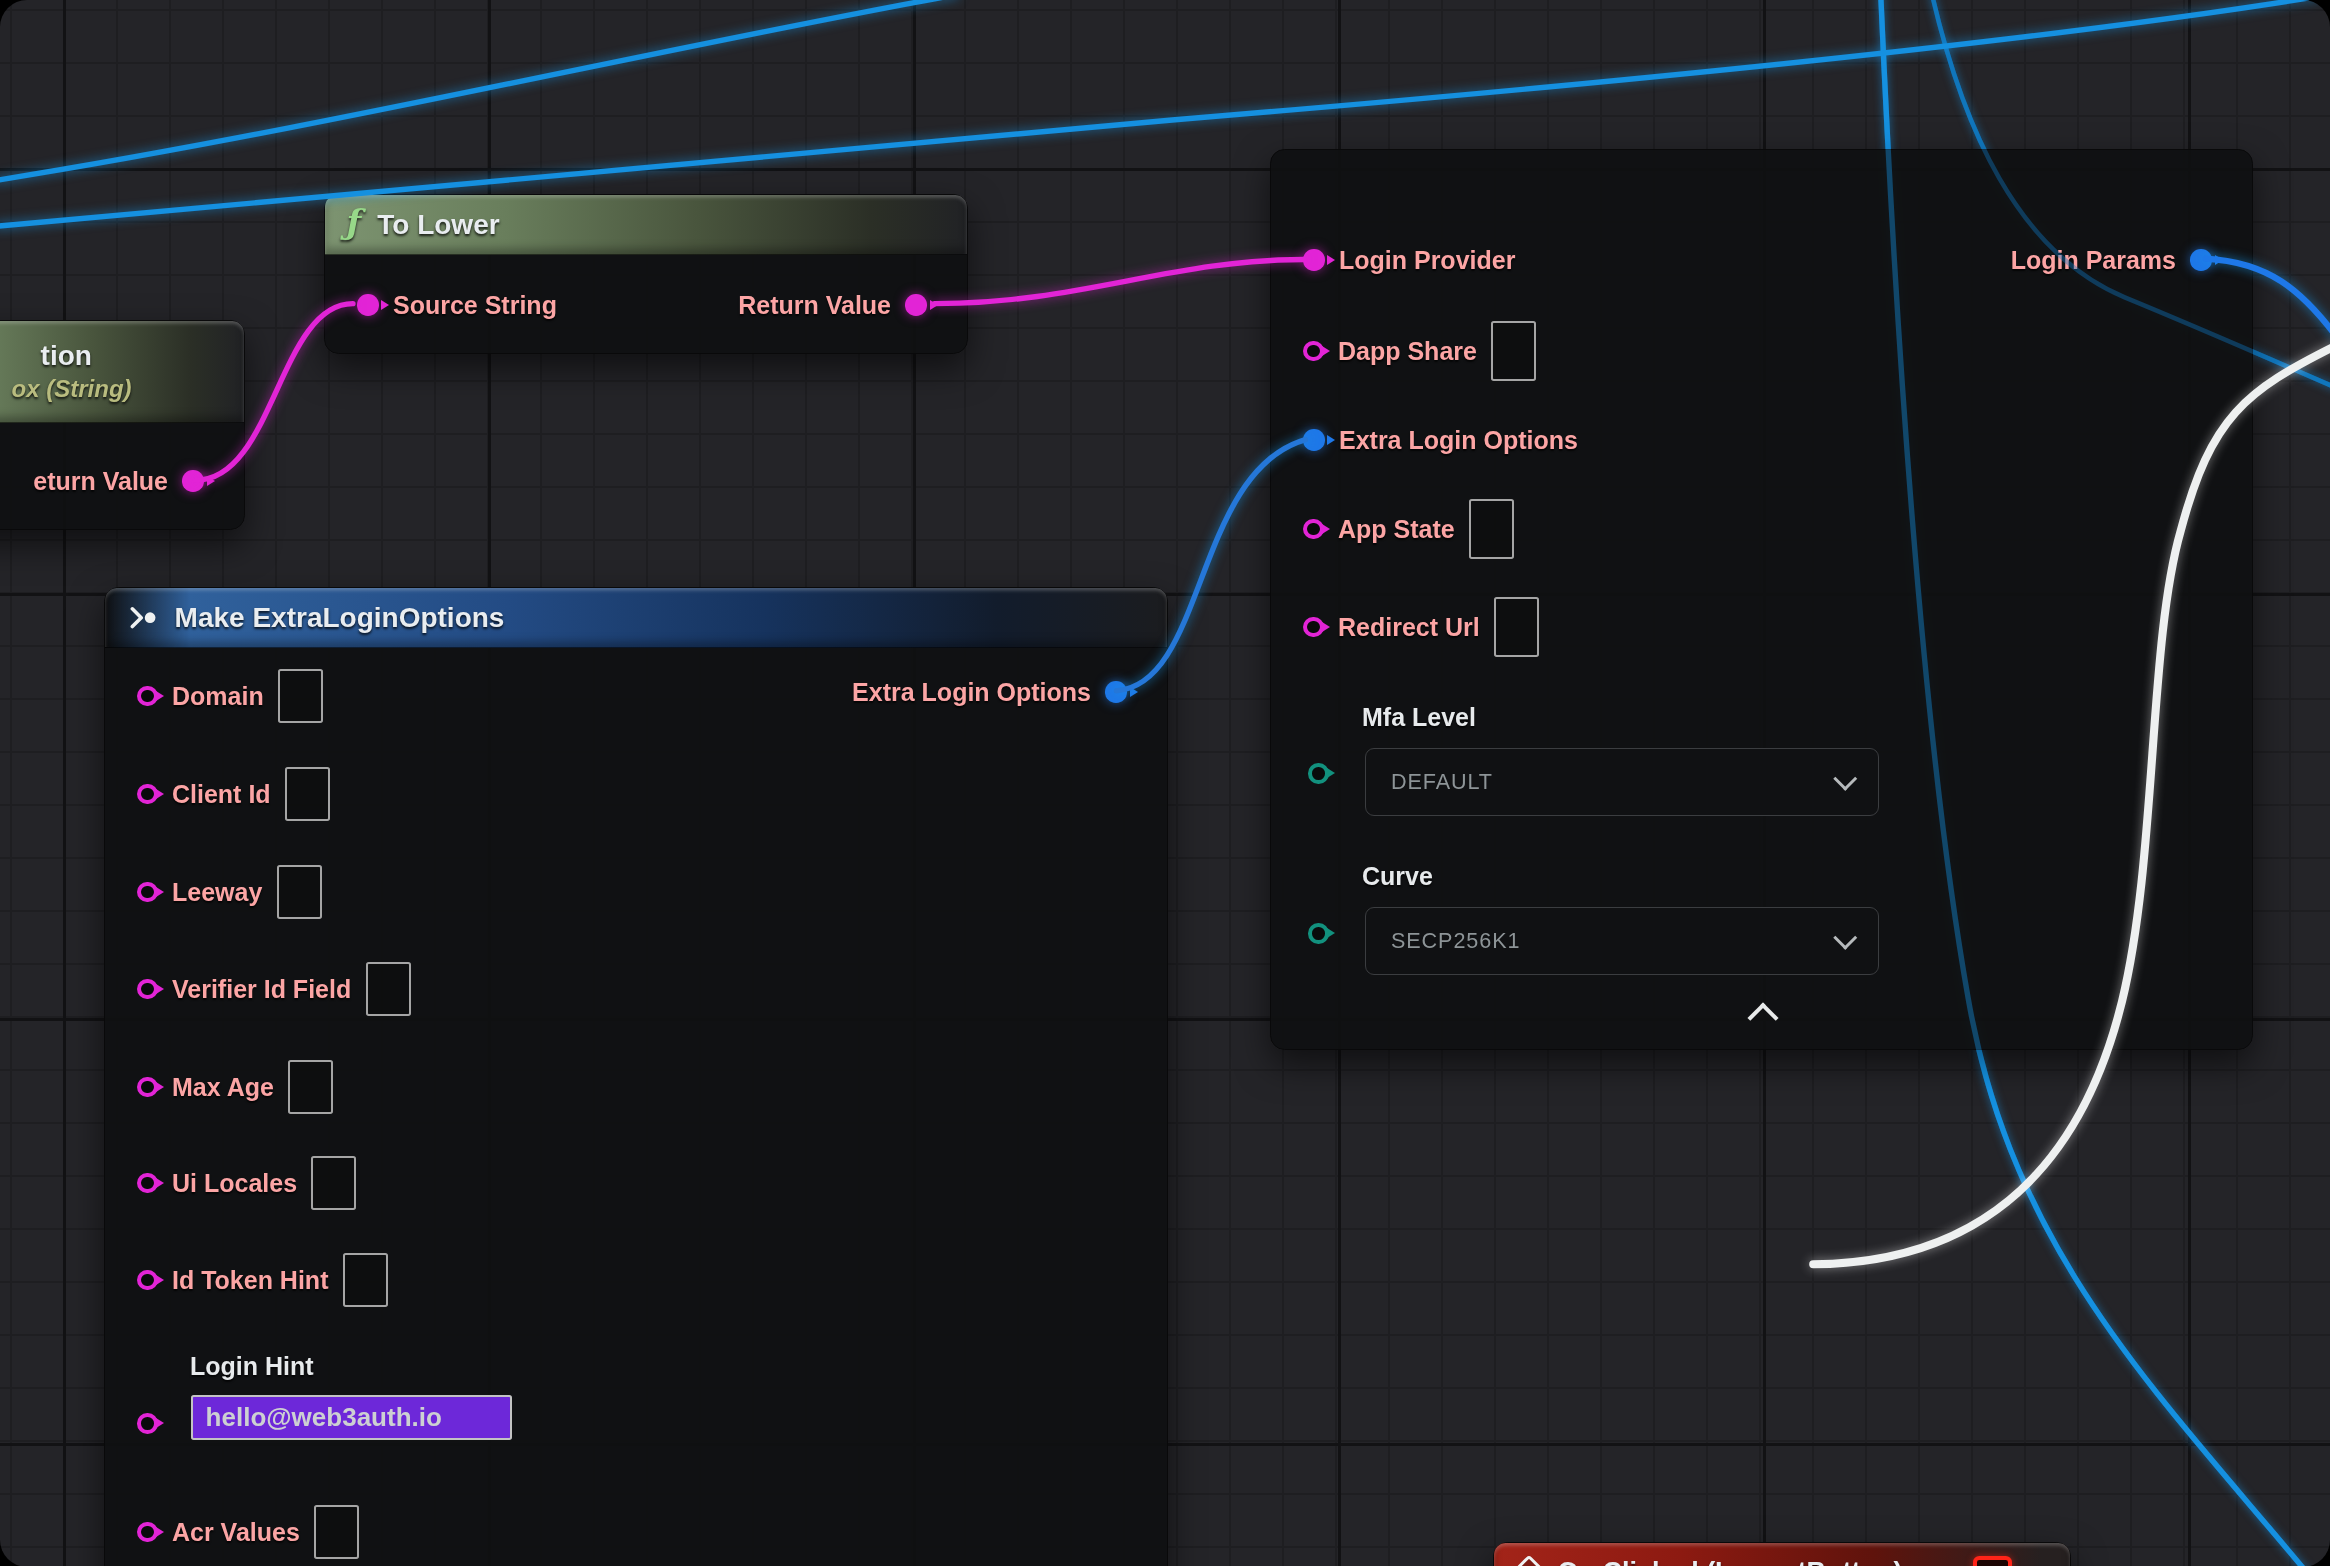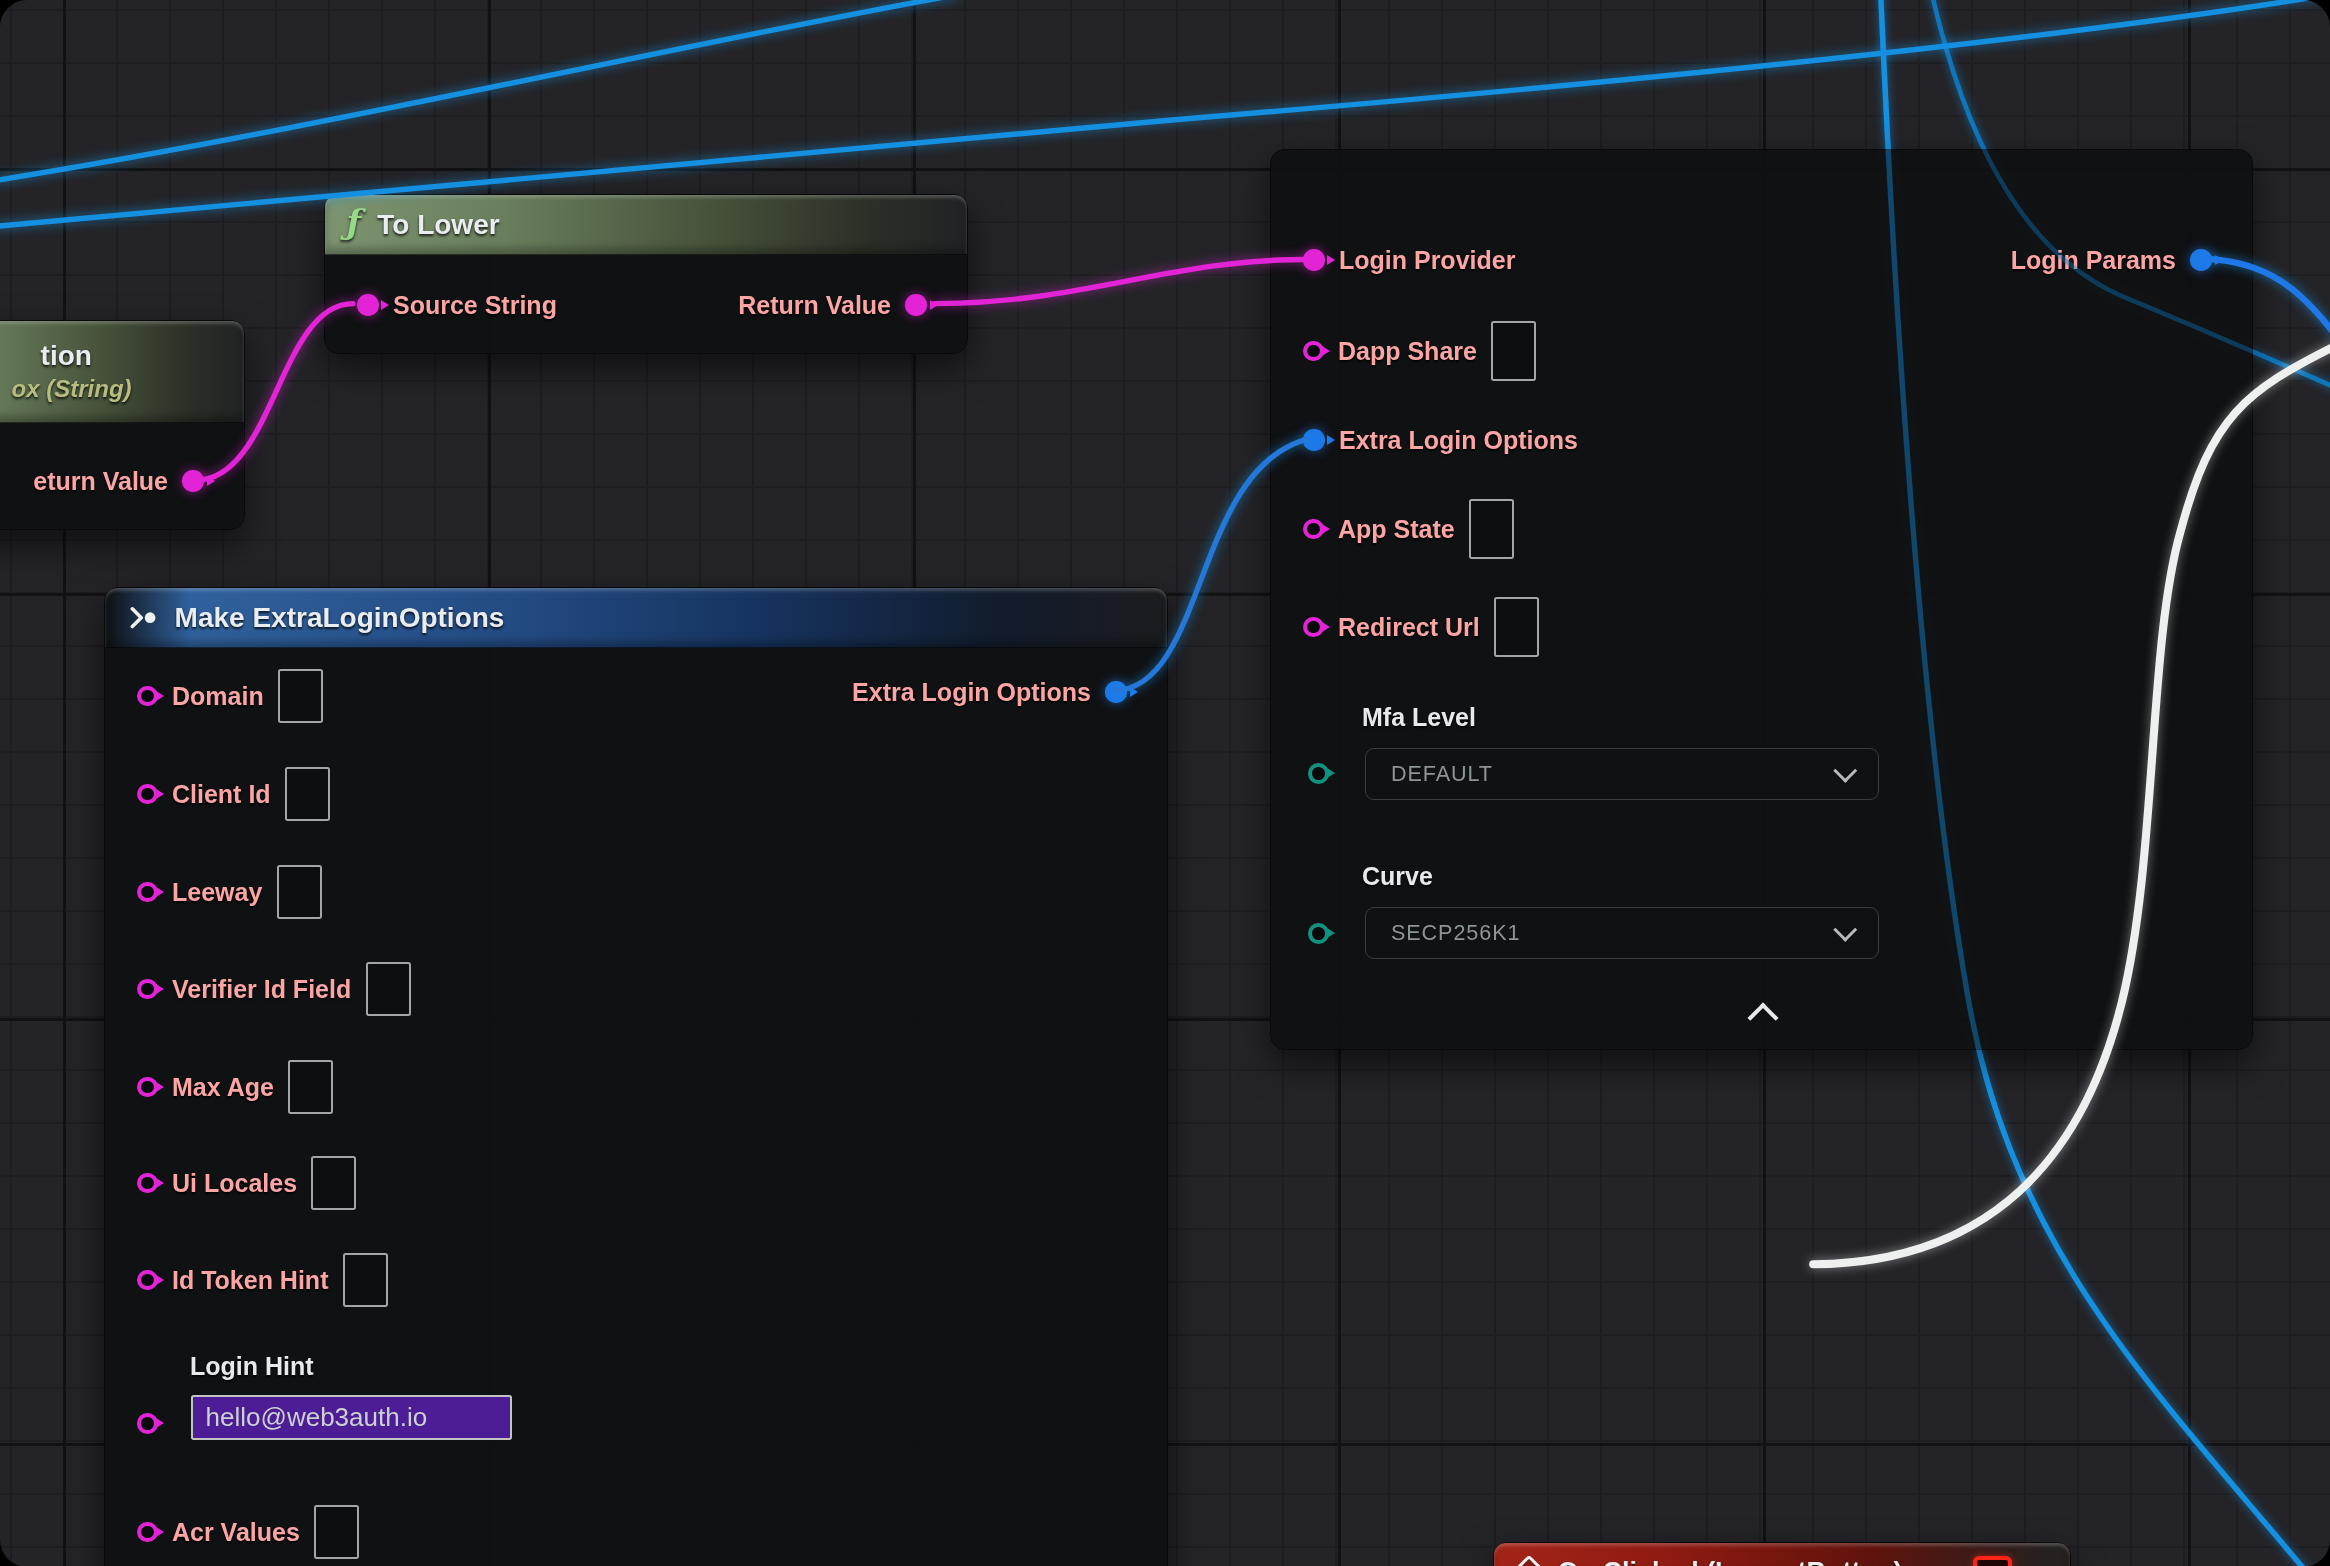--- a/index.html
+++ b/index.html
@@ -40,28 +40,28 @@
   .pin{width:21.6px;height:21.6px;border-radius:50%;position:relative;flex:0 0 auto;}
   .pin::after{content:"";position:absolute;left:100%;margin-left:2.7px;top:50%;transform:translateY(-50%);
     border-left:8px solid var(--c);border-top:5.4px solid transparent;border-bottom:5.4px solid transparent;}
   .pin.filled{background:var(--c);box-shadow:0 0 10.8px var(--glow);}
   .pin.hollow{width:12.6px;height:12.6px;border:4.5px solid var(--c);background:rgba(0,0,0,.4);}
   .pink{--c:#e224d6;--glow:rgba(226,36,214,.55);}
   .blue{--c:#1e78e8;--glow:rgba(40,130,240,.6);}
   .teal{--c:#12917e;--glow:rgba(18,145,126,.4);}
   .vbox{width:41px;height:50px;border:2.7px solid #a5a5a5;border-radius:2.7px;background:rgba(8,8,8,.35);}
   .group-label{position:absolute;font-size:25px;font-weight:600;color:#e7eaec;text-shadow:0 1.8px 1.8px rgba(0,0,0,.75);}
-  .select{position:absolute;width:514px;height:52px;background:#101113;border:1.8px solid #3b3d40;
+  .select{position:absolute;width:514px;height:68px;background:#101113;border:1.8px solid #3b3d40;
     border-radius:9px;display:flex;align-items:center;justify-content:space-between;
     padding:0 25px;box-sizing:border-box;color:#8d9497;font-size:21.6px;letter-spacing:0.9px;}
   .chev{width:13.5px;height:13.5px;border-right:3.6px solid #b6babc;border-bottom:3.6px solid #b6babc;
     transform:rotate(45deg) translate(-2.7px,-2.7px);}
-  .texti{position:absolute;width:321px;height:45px;background:#4c1d95;border:2.7px solid #c3c3c3;
+  .texti{position:absolute;width:321px;height:45px;background:#6d28d9;border:2.7px solid #c3c3c3;
     border-radius:2.7px;color:#cdd0d2;font-size:26px;padding:0 12.6px;box-sizing:border-box;
-    font-family:"Liberation Sans",sans-serif;outline:none;}
+    font-family:"Liberation Sans",sans-serif;outline:none;font-weight:bold;}
   .exec{width:32px;height:29px;background:#f4f6f6;clip-path:polygon(0 0,52% 0,100% 50%,52% 100%,0 100%);
     position:absolute;}
   .collapse{position:absolute;width:18px;height:18px;border-top:4.5px solid #e8eaea;border-right:4.5px solid #e8eaea;
     transform:rotate(-45deg);}
   .struct-icon{flex:0 0 auto;}
 </style>
 </head>
 <body>
 
 <div class="screen">

